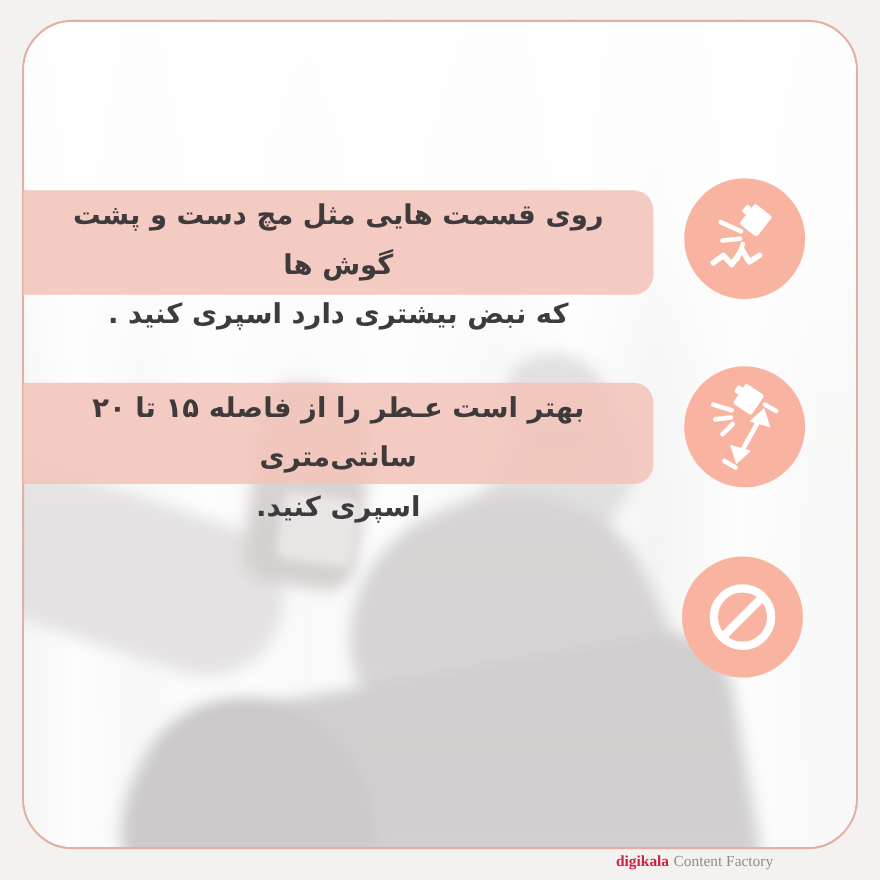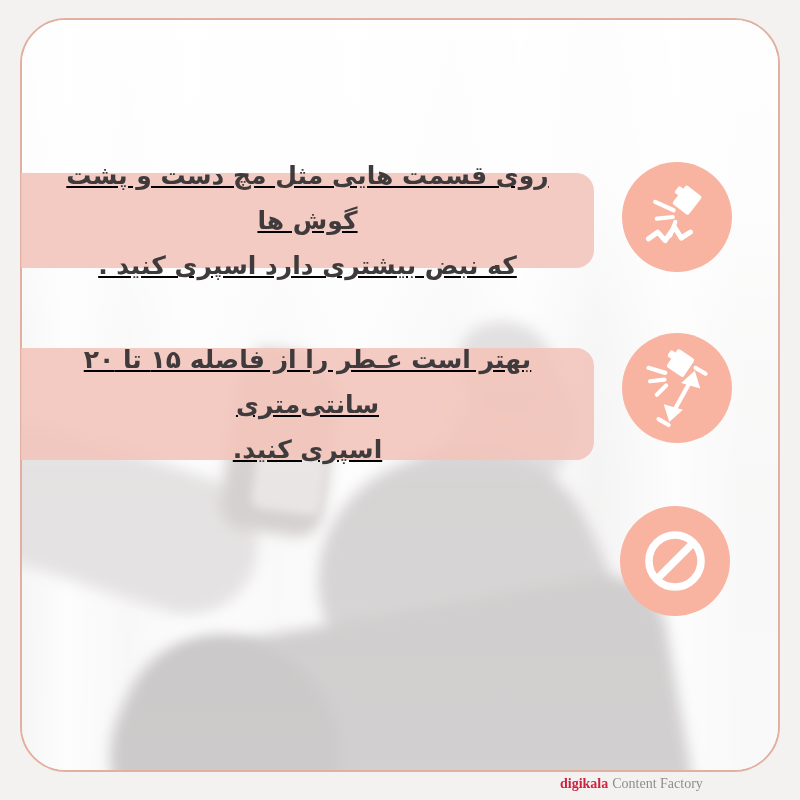--- a/index.html
+++ b/index.html
@@ -51,25 +51,25 @@
       rgba(255,255,255,.62) 42%,
       rgba(255,255,255,.52) 62%,
       rgba(255,255,255,.55) 100%);
   }
 
   
   .bar{
     position:absolute;left:21px;width:573px;
     background:rgba(243,196,186,0.88);
     border-radius:0 18px 18px 0;
-    display:flex;align-items:center;justify-content:center;
-    box-sizing:border-box;padding:0 16px;text-decoration:underline;
+    display:flex;justify-content:center;
+    box-sizing:border-box;padding:0 16px;
   }
   .bar-1{top:173px;height:95px;}
-  .bar-2{top:348px;height:112px;}
+  .bar-2{top:348px;height:92px;}
   .bar-3{top:515px;height:97px;}
   .tip-text{
     margin:0;direction:rtl;text-align:center;
     white-space:pre-line;
     font-weight:bold;font-size:25px;line-height:45px;
     color:#3f3b3c;letter-spacing:0;
   }
 
   
   .badge{

